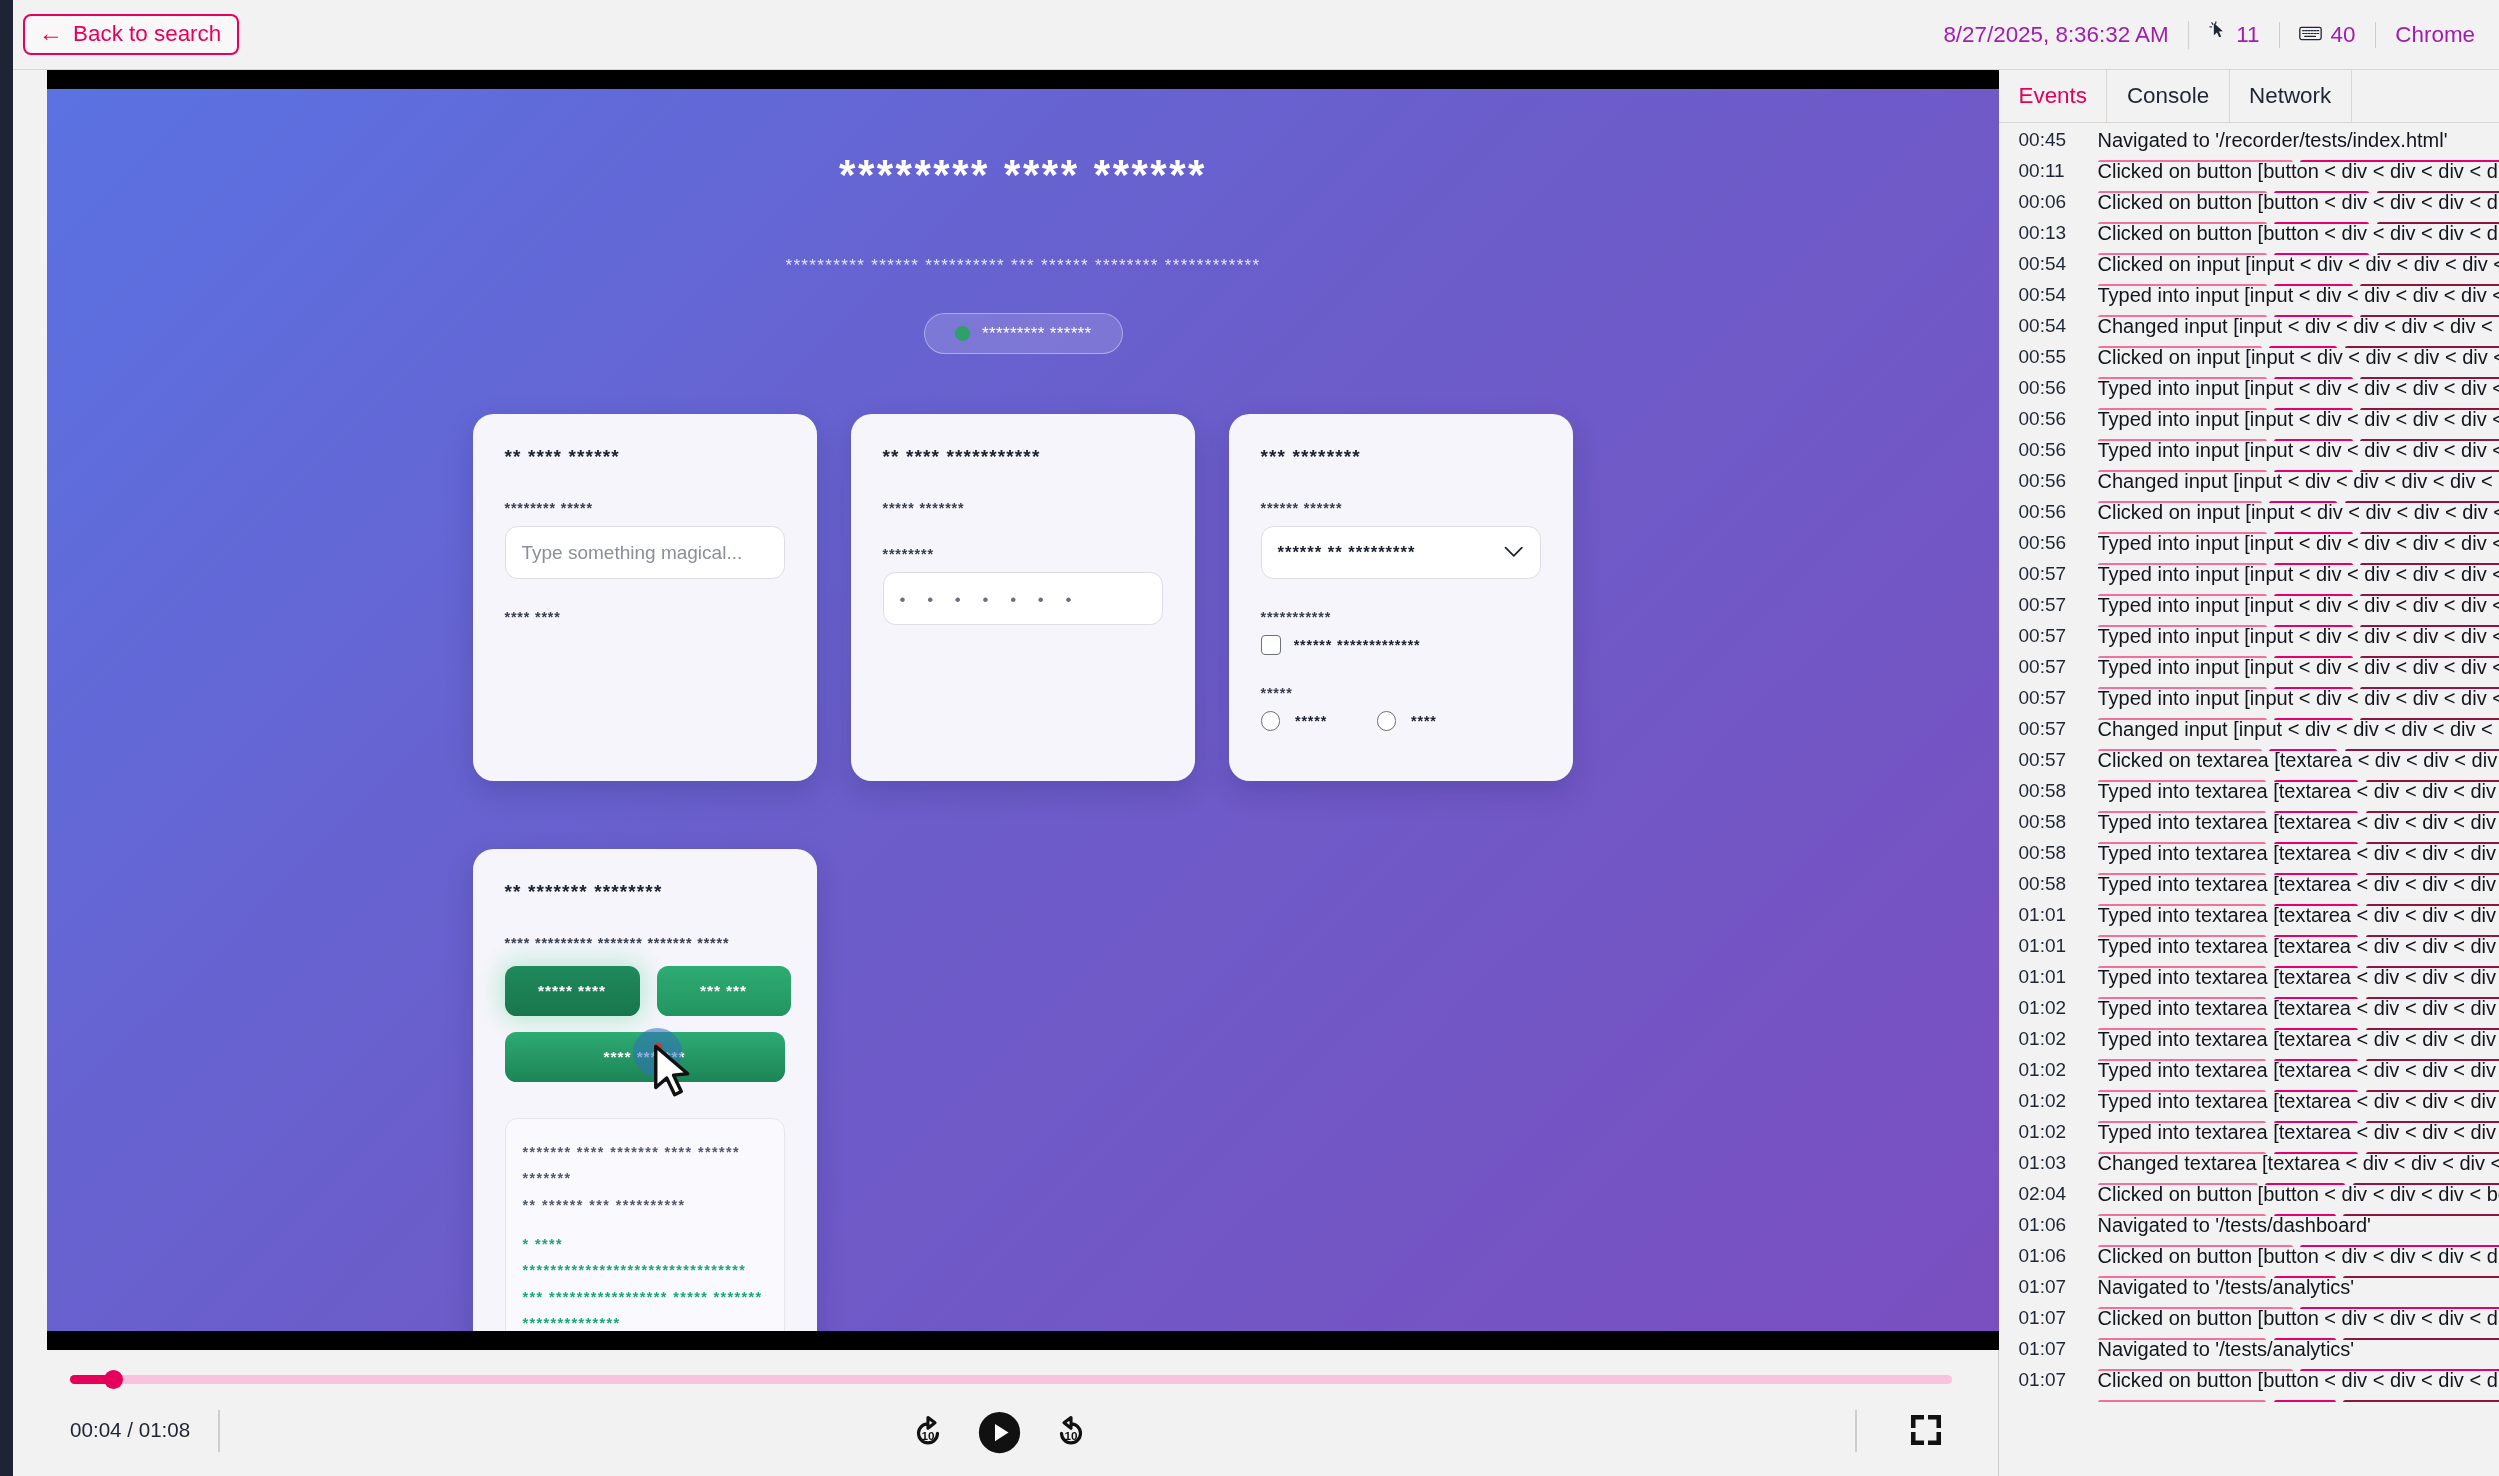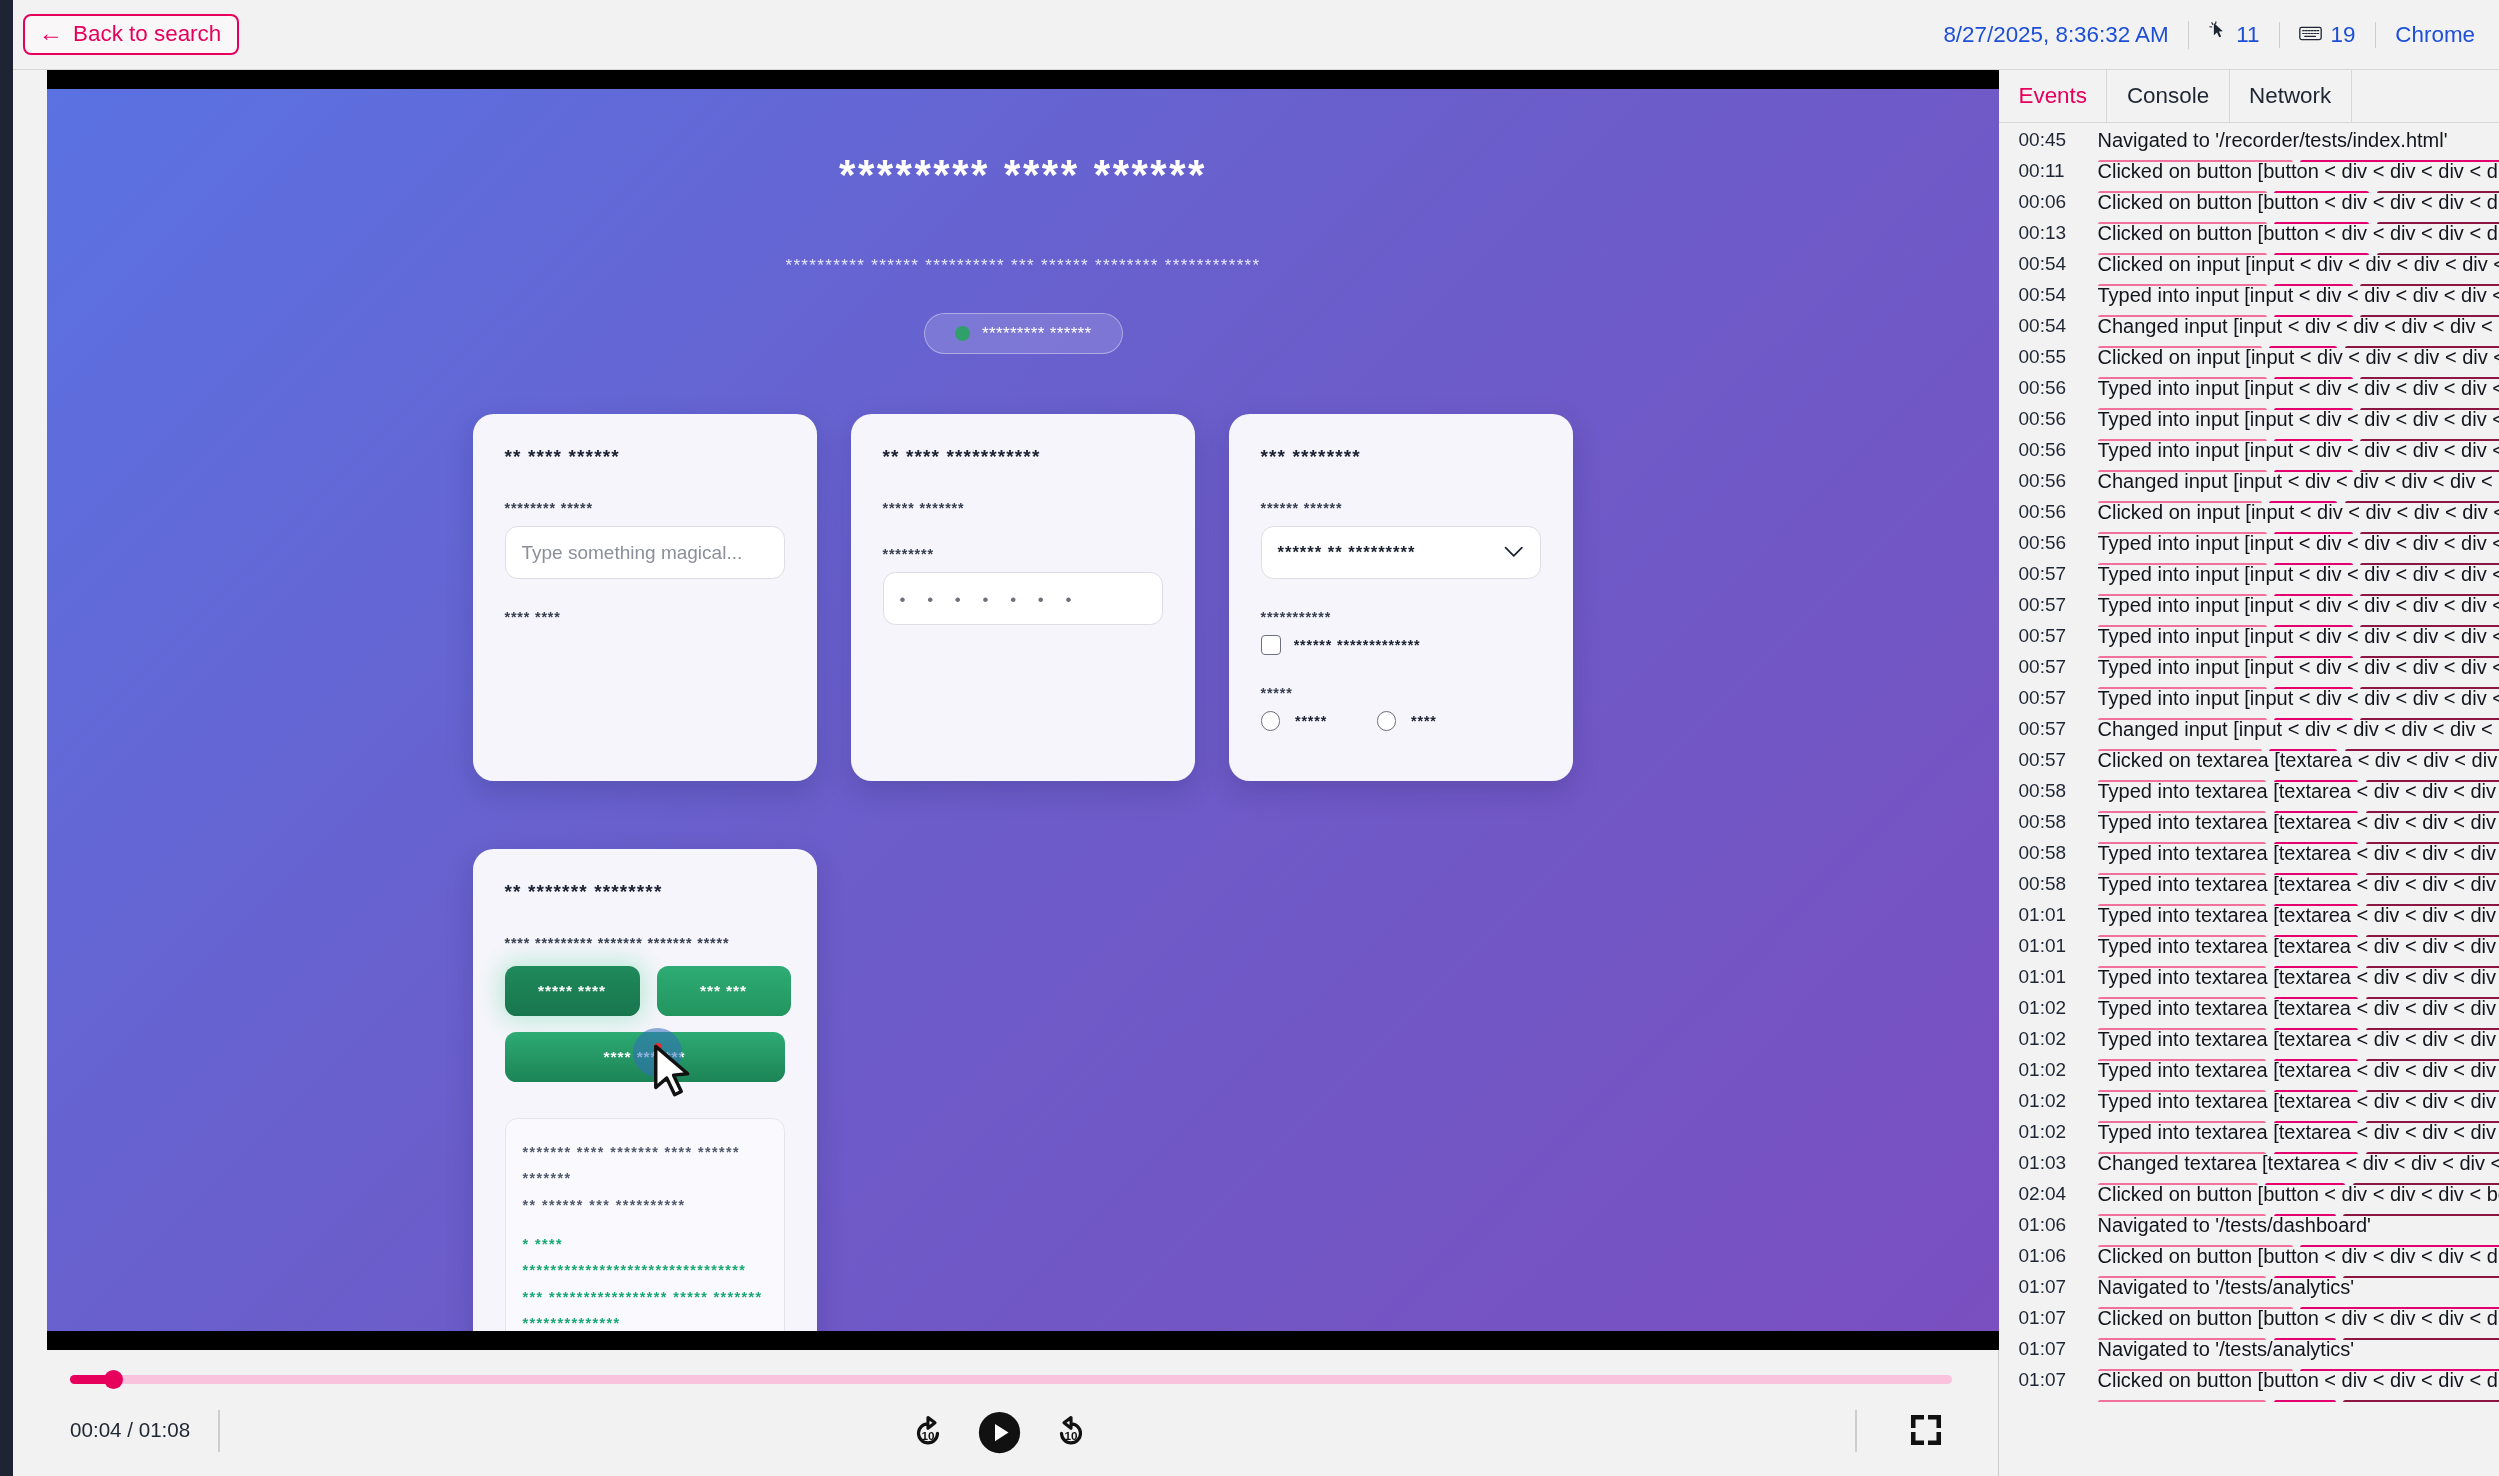--- a/index.html
+++ b/index.html
@@ -32,21 +32,21 @@
     background:#faf7f8;
     color:#e6005c;
     font-size:22.4px;
     padding:6.9px 16px 8px 13.8px;
     line-height:1;
     cursor:pointer;
     white-space:nowrap;
   }
   .back-arrow { font-size:24px; line-height:1; display:block; margin-top:-1.7px; }
 
-  .topbar-right { display:flex; align-items:center; gap:0; font-size:22.4px; color:#1d4ed8; }
+  .topbar-right { display:flex; align-items:center; gap:0; font-size:22.4px; color:#a21caf; }
   .tb-seg { padding:0 19.5px; display:flex; align-items:center; gap:8px; white-space:nowrap; }
   .tb-seg + .tb-seg { border-left:1.7px solid #cfcdcb; }
   .tb-seg:last-child { padding-right:0; }
   .ic { display:inline-block; }
 
   
   .split { display:flex; flex:1 1 auto; min-height:0; }
 
   
   .player-col {
@@ -249,21 +249,21 @@
         </span>
         <span>11</span>
       </div>
       <div class="tb-seg">
         <span class="ic">
           <svg width="23" height="17" viewBox="0 0 28 20" fill="none">
             <rect x="1" y="2.5" width="26" height="15" rx="2.2" stroke="#1f2633" stroke-width="1.6"></rect>
             <path d="M4.5 6.5h2M8 6.5h2M11.5 6.5h2M15 6.5h2M18.5 6.5h2M22 6.5h2M4.5 10h2M8 10h2M11.5 10h2M15 10h2M18.5 10h2M22 10h2M7 13.5h13" stroke="#1f2633" stroke-width="1.5" stroke-linecap="round"></path>
           </svg>
         </span>
-        <span>19</span>
+        <span>40</span>
       </div>
       <div class="tb-seg">
         <span>Chrome</span>
       </div>
     </div>
   </div>
 
   <div class="split">
 
     <div class="player-col">

